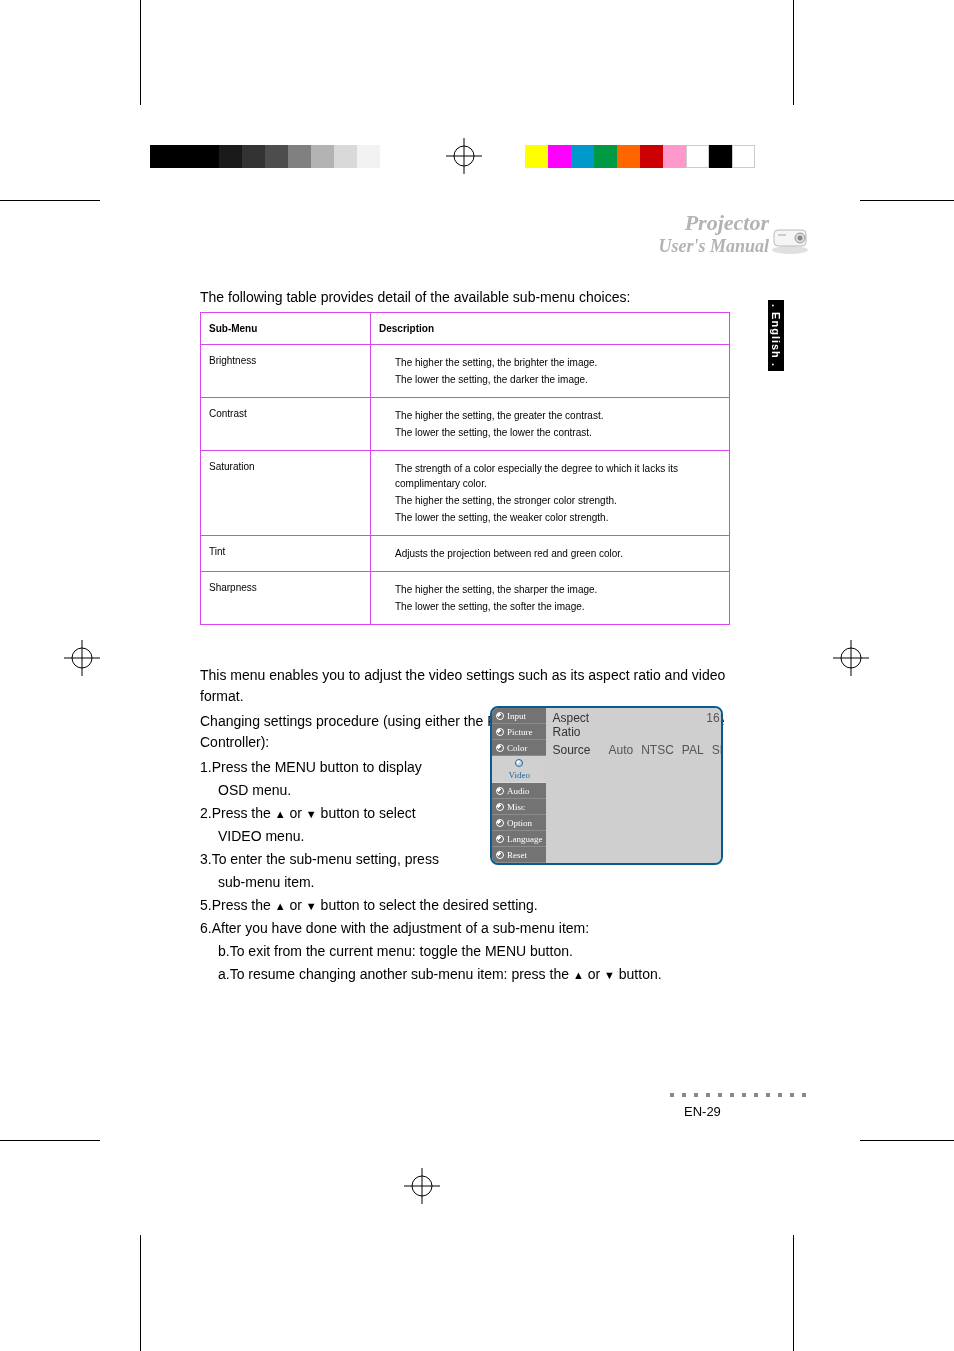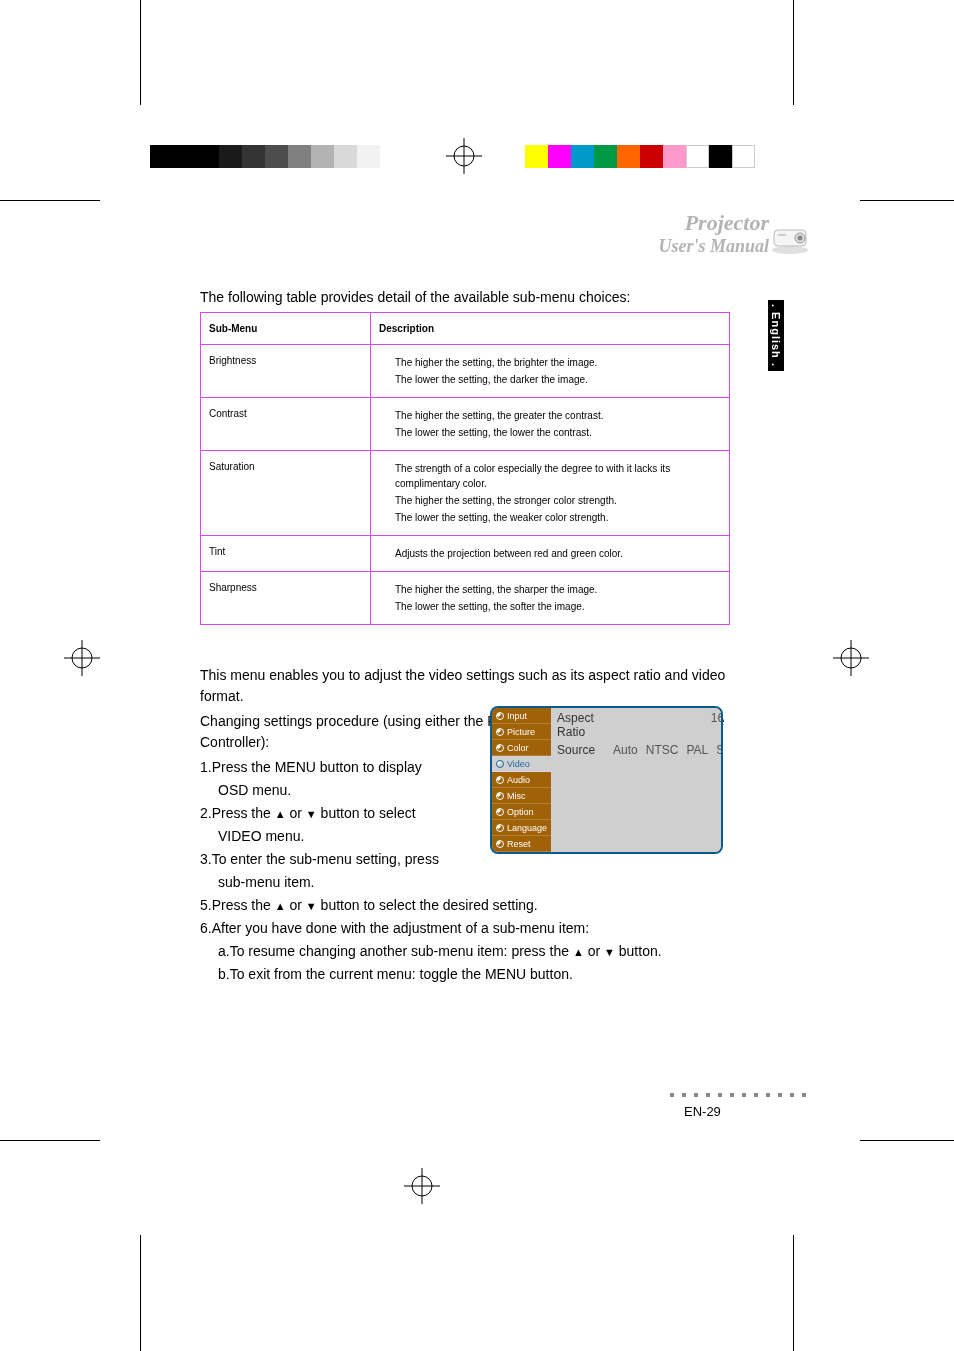--- a/index.html
+++ b/index.html
@@ -63,30 +63,30 @@
     top: 706px;
     width: 233px;
     border: 2px solid #0b5a8f;
     border-radius: 8px;
     background: #cfcfcf;
     font-size: 9px;
     font-family: Arial, sans-serif;
     overflow: hidden;
   }
   .osd-row { display: flex; }
-  .osd-menu { width: 68px; background: #a16207; color: #fff; }
+  .osd-menu { width: 68px; background: #737373; color: #fff; font-family: Liberation Serif, serif; }
   .osd-menu-item {
     padding: 2.5px 4px 2.5px 4px;
     border-bottom: 1px solid rgba(255,255,255,0.18);
     display: flex;
     align-items: center;
     gap: 3px;
     font-size: 9px;
   }
-  .osd-menu-item.sel { background: #d0d0d0; color: #1a6aa3; }
+  .osd-menu-item.sel { background: #d0d0d0; color: #1a6aa3; flex-direction: column; }
   .osd-radio {
     width: 8px; height: 8px; border-radius: 50%;
     border: 1px solid #fff; background: radial-gradient(circle at 30% 30%, #fff 0 30%, transparent 31%);
     flex-shrink: 0;
   }
   .osd-menu-item.sel .osd-radio { border-color: #1a6aa3; }
   .osd-panel { flex: 1; background: #cfcfcf; padding: 3px 6px; color: #444; }
   .osd-panel-row { display: flex; margin-bottom: 4px; font-size: 12px; }
   .osd-panel-row .label { width: 56px; color: #333; }
   .osd-panel-row .vals { flex: 1; display: flex; gap: 8px; justify-content: flex-end; color: #555; }
@@ -191,21 +191,21 @@
       <tr>
         <td>Contrast</td>
         <td>
           <p>The higher the setting, the greater the contrast.</p>
           <p>The lower the setting, the lower the contrast.</p>
         </td>
       </tr>
       <tr>
         <td>Saturation</td>
         <td>
-          <p>The strength of a color especially the degree to with it lacks its complimentary color.</p>
+          <p>The strength of a color especially the degree to which it lacks its complimentary color.</p>
           <p>The higher the setting, the stronger color strength.</p>
           <p>The lower the setting, the weaker color strength.</p>
         </td>
       </tr>
       <tr>
         <td>Tint</td>
         <td>
           <p>Adjusts the projection between red and green color.</p>
         </td>
       </tr>
@@ -228,22 +228,22 @@
     <div class="left-steps">
       <div class="step"><span>1.Press the MENU button to display</span></div>
       <div class="step step-indent"><span>OSD menu.</span></div>
       <div class="step"><span>2.Press the </span><span class="arrow">▲</span><span> or </span><span class="arrow">▼</span><span> button to select</span></div>
       <div class="step step-indent"><span>VIDEO menu.</span></div>
       <div class="step"><span>3.To enter the sub-menu setting, press</span></div>
       <div class="step step-indent"><span>sub-menu item.</span></div>
     </div>
     <div class="step"><span>5.Press the </span><span class="arrow">▲</span><span> or </span><span class="arrow">▼</span><span> button to select the desired setting.</span></div>
     <div class="step"><span>6.After you have done with the adjustment of a sub-menu item:</span></div>
+    <div class="step step-indent"><span>b.To exit from the current menu: toggle the MENU button.</span></div>
     <div class="step step-indent"><span>a.To resume changing another sub-menu item: press the </span><span class="arrow">▲</span><span> or </span><span class="arrow">▼</span><span> button.</span></div>
-    <div class="step step-indent"><span>b.To exit from the current menu: toggle the MENU button.</span></div>
   </div>
 </div>
 
 <div class="osd">
   <div class="osd-row">
     <div class="osd-menu">
       <div class="osd-menu-item">
           <span class="osd-radio"></span>
           <span>Input</span>
         </div>

